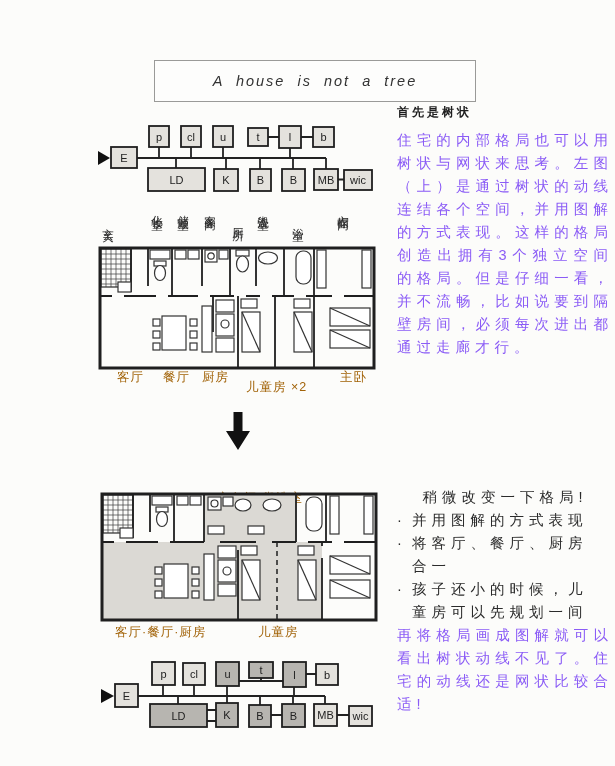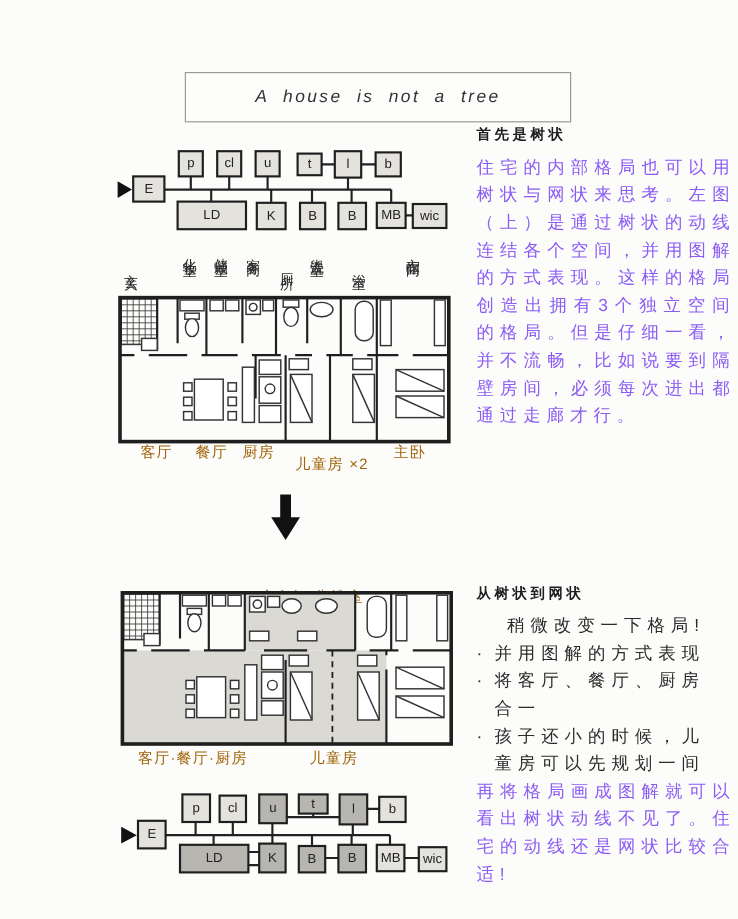--- a/index.html
+++ b/index.html
@@ -153,21 +153,21 @@
         <line x1="232" y1="62" x2="272" y2="80"></line>
       <rect x="232" y="84" width="40" height="18"></rect>
         <line x1="232" y1="84" x2="272" y2="102"></line>
     </g>
   </svg>
 
   <div class="abs hlabel" style="left:117px;top:369px">客厅</div>
   <div class="abs hlabel" style="left:163px;top:369px">餐厅</div>
   <div class="abs hlabel" style="left:202px;top:369px">厨房</div>
   <div class="abs hlabel" style="left:246px;top:379px">儿童房 ×2</div>
-  <div class="abs hlabel" style="left:328px;top:369px">主卧</div>
+  <div class="abs hlabel" style="left:340px;top:369px">主卧</div>
 
   <svg class="abs" style="left:218px;top:410px" width="40" height="42" viewBox="0 0 40 42">
     <path d="M15.5,2 H24.5 V21 H32 L20,40 L8,21 H15.5 Z" fill="#111"></path>
   </svg>
 
   <div class="abs hlabel hlabel-center" style="left:200px;top:490px;width:120px">家务间·盥洗室</div>
 
   <svg class="abs" style="left:100px;top:492px" width="278" height="130" viewBox="0 0 278 130">
     <g>
       <rect x="104" y="2" width="92" height="48" fill="#dbd9d4"></rect>
@@ -272,21 +272,20 @@
       <text x="265.5" y="64" dominant-baseline="central">wic</text>
     </g>
   </svg>
 
   <div class="abs text-col" style="left:397px;top:104px">
     <h2 class="sec-heading">首先是树状</h2>
     <p class="sec-body">住宅的内部格局也可以用树状与网状来思考。左图（上）是通过树状的动线连结各个空间，并用图解的方式表现。这样的格局创造出拥有3个独立空间的格局。但是仔细一看，并不流畅，比如说要到隔壁房间，必须每次进出都通过走廊才行。</p>
   </div>
 
   <div class="abs text-col" style="left:397px;top:486px">
-    <h2 class="sec-heading">从树状到网状</h2>
     <p class="intro-line">稍微改变一下格局!</p>
     <ul class="bullets">
       <li>
         <span class="dot">·</span>
         <span>并用图解的方式表现</span>
       </li>
       <li>
         <span class="dot">·</span>
         <span>将客厅、餐厅、厨房合一</span>
       </li>

